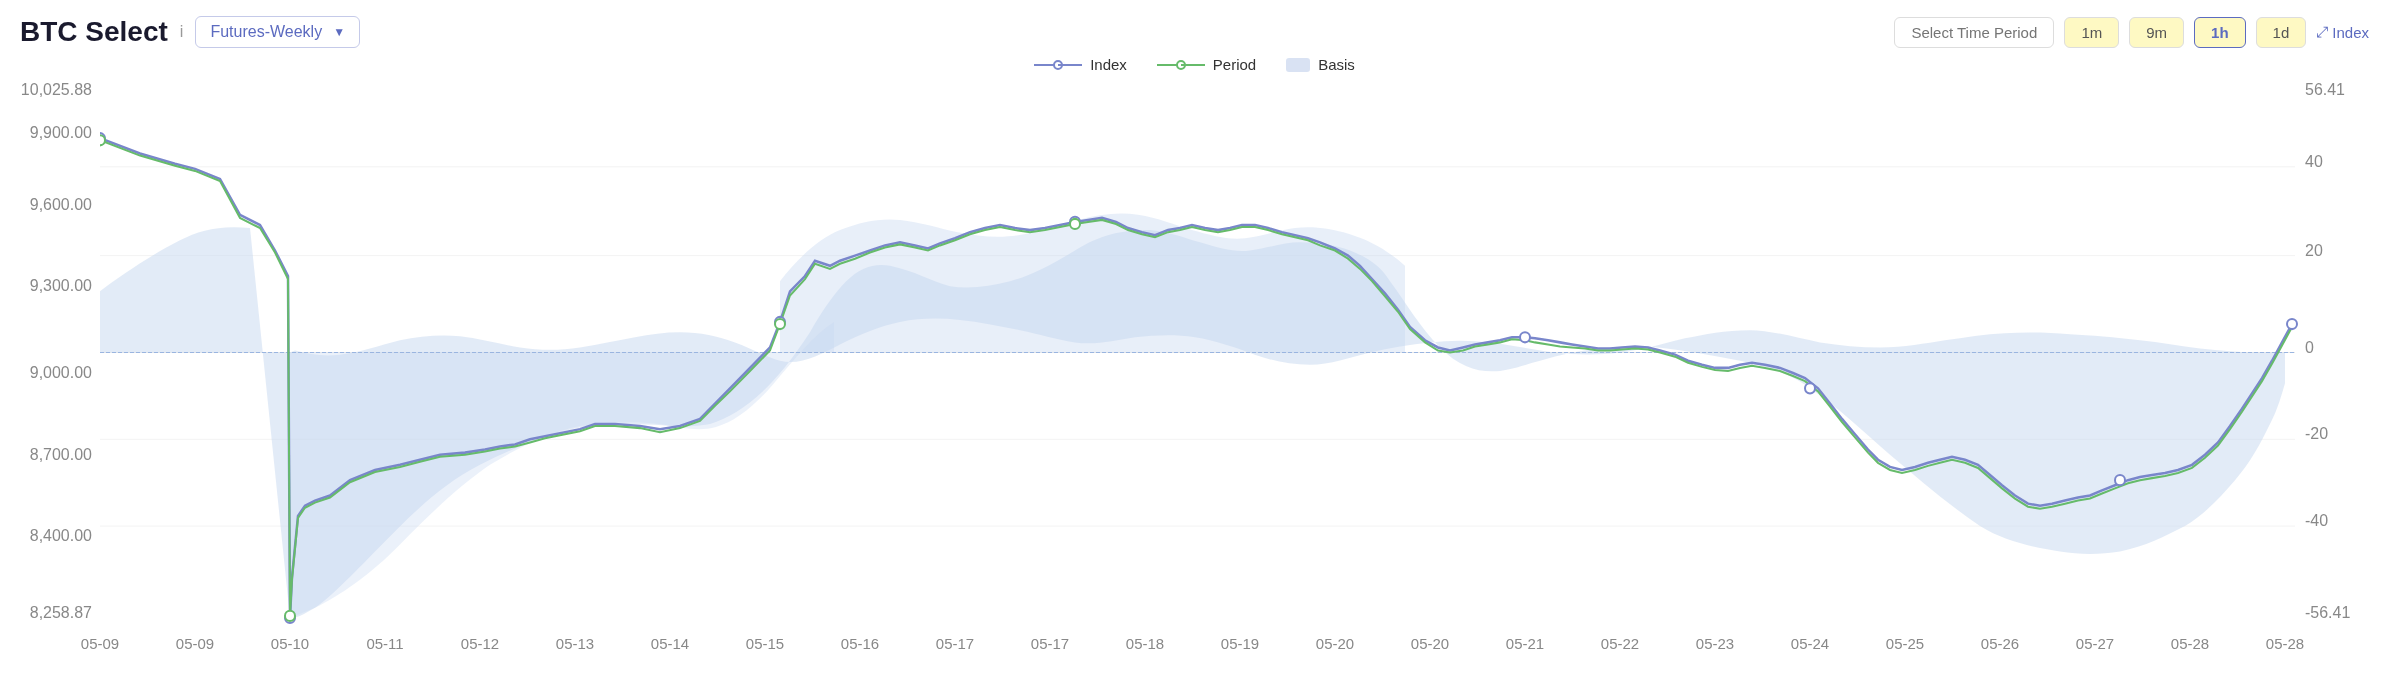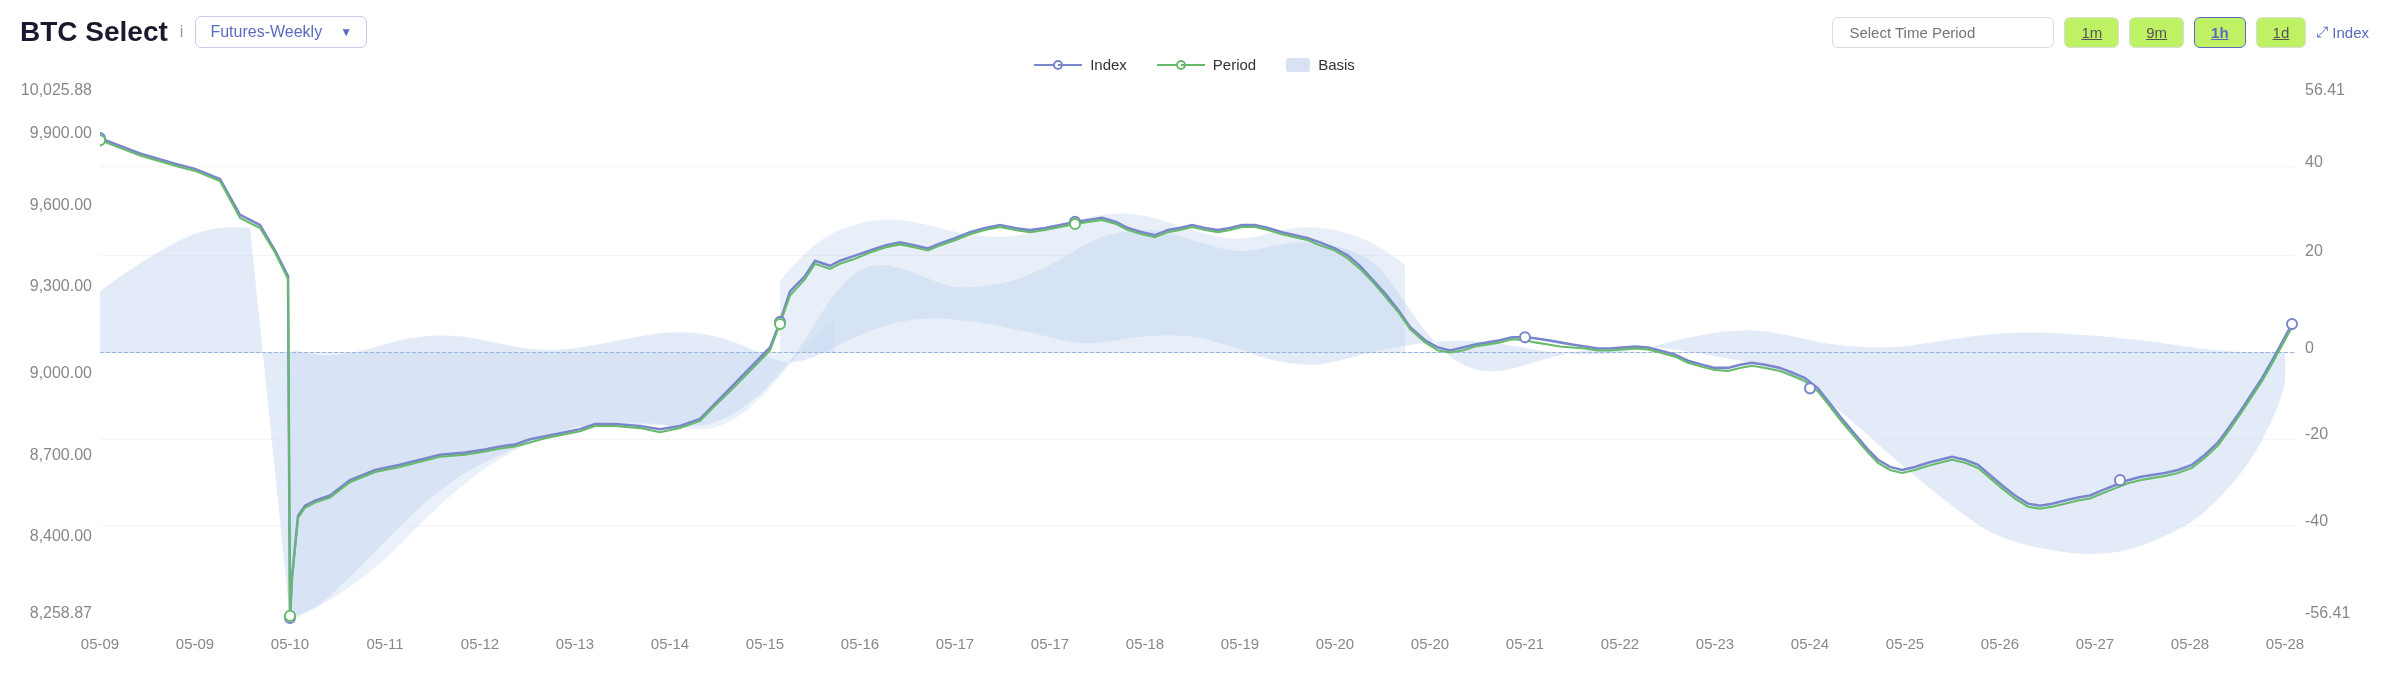--- a/index.html
+++ b/index.html
@@ -35,52 +35,51 @@
       color: #1a1a2e;
     }
     .info-icon {
       font-size: 16px;
       color: #999;
       cursor: pointer;
     }
     .dropdown-btn {
       display: flex;
       align-items: center;
-      gap: 18px;
+      gap: 11px;
       border: 1.5px solid #c5cae9;
       border-radius: 6px;
       padding: 6px 14px;
       font-size: 16px;
       color: #5c6bc0;
       background: #fff;
       cursor: pointer;
     }
     .header-right {
       display: flex;
       align-items: center;
       gap: 10px;
     }
     .time-period-input {
       border: 1.5px solid #ddd;
       border-radius: 6px;
       padding: 6px 16px;
       font-size: 15px;
       color: #999;
       background: #fff;
-      width: 222px;
+      width: 160px;
     }
     .time-btn {
       border: 1.5px solid #ddd;
       border-radius: 6px;
       padding: 6px 16px;
       font-size: 15px;
       color: #555;
-      background: #bef264;
+      background: #fef9c3;
       cursor: pointer;
-      text-decoration: underline;
     }
     .time-btn.active {
       border-color: #5c6bc0;
       color: #5c6bc0;
       font-weight: 600;
     }
     .share-btn {
       border: none;
       background: none;
       color: #5c6bc0;

